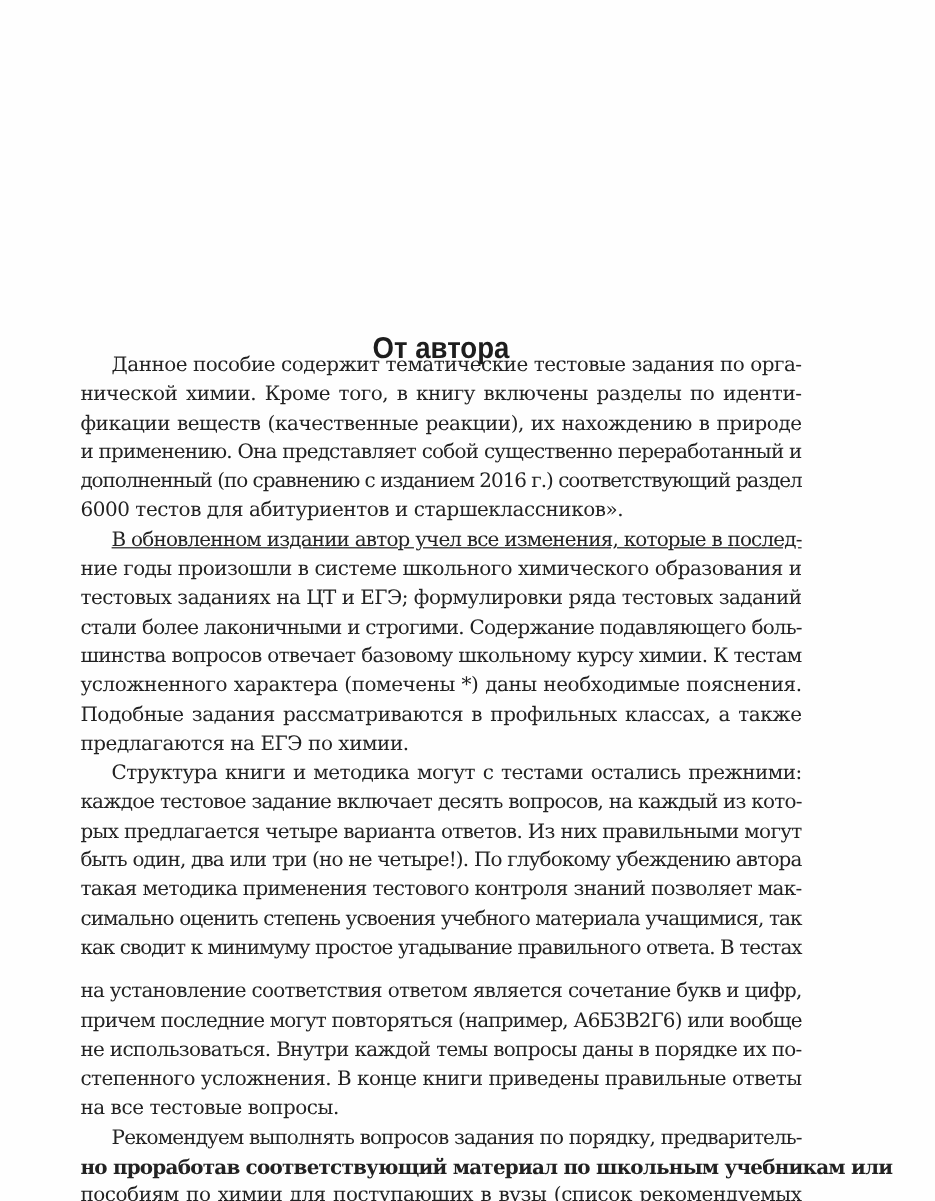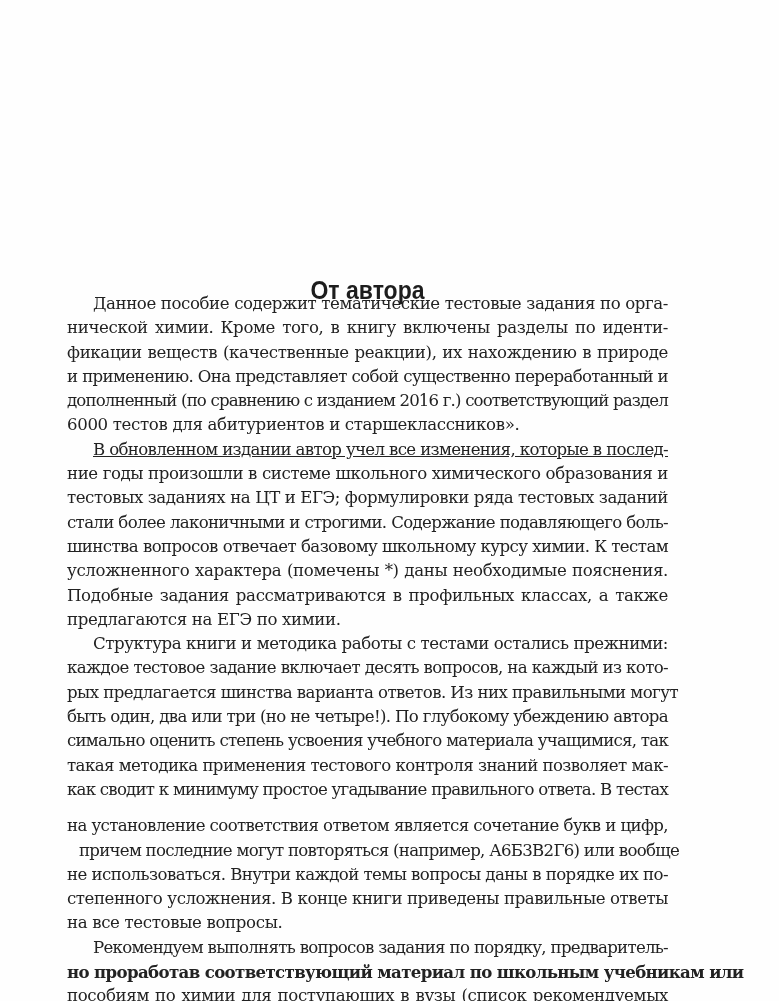--- a/index.html
+++ b/index.html
@@ -57,29 +57,29 @@
       <span class="line" style="letter-spacing: -0.418848px;">ние годы произошли в системе школьного химического образования и</span>
       <span class="line" style="letter-spacing: -0.44399px;">тестовых заданиях на ЦТ и ЕГЭ; формулировки ряда тестовых заданий</span>
       <span class="line" style="letter-spacing: -0.674038px;">стали более лаконичными и строгими. Содержание подавляющего боль-</span>
       <span class="line" style="letter-spacing: -0.590057px;">шинства вопросов отвечает базовому школьному курсу химии. К тестам</span>
       <span class="line">усложненного характера (помечены *) даны необходимые пояснения.</span>
       <span class="line">Подобные задания рассматриваются в профильных классах, а также</span>
       <span class="line last">предлагаются на ЕГЭ по химии.</span>
     </div>
 
     <div>
-      <span class="line indent" style="letter-spacing: -0.43997px;">Структура книги и методика работы с тестами остались прежними:</span>
+      <span class="line indent" style="letter-spacing: -0.43997px;">Структура книги и методика могут с тестами остались прежними:</span>
       <span class="line" style="letter-spacing: -0.65216px;">каждое тестовое задание включает десять вопросов, на каждый из кото-</span>
-      <span class="line" style="letter-spacing: -0.559044px;">рых предлагается шинства варианта ответов. Из них правильными могут</span>
+      <span class="line" style="letter-spacing: -0.559044px;">рых предлагается четыре варианта ответов. Из них правильными могут</span>
       <span class="line" style="letter-spacing: -0.685371px;">быть один, два или три (но не четыре!). По глубокому убеждению автора</span>
+      <span class="line" style="letter-spacing: -0.579167px;">такая методика применения тестового контроля знаний позволяет мак-</span>
       <span class="line" style="letter-spacing: -0.764879px;">симально оценить степень усвоения учебного материала учащимися, так</span>
-      <span class="line" style="letter-spacing: -0.579167px;">такая методика применения тестового контроля знаний позволяет мак-</span>
       <span class="line" style="letter-spacing: -0.794067px;">как сводит к минимуму простое угадывание правильного ответа. В тестах</span>
       <span class="line" style="letter-spacing: -0.622748px; margin-top: 12px;">на установление соответствия ответом является сочетание букв и цифр,</span>
-      <span class="line" style="letter-spacing: -0.728078px; margin-left: 12px;">причем последние могут повторяться (например, А6Б3В2Г6) или вообще</span>
+      <span class="line" style="letter-spacing: -0.728078px;">причем последние могут повторяться (например, А6Б3В2Г6) или вообще</span>
       <span class="line" style="letter-spacing: -0.578778px;">не использоваться. Внутри каждой темы вопросы даны в порядке их по-</span>
       <span class="line" style="letter-spacing: -0.459619px;">степенного усложнения. В конце книги приведены правильные ответы</span>
       <span class="line last">на все тестовые вопросы.</span>
     </div>
 
     <div>
       <span class="line indent" style="letter-spacing: -0.726465px;">Рекомендуем выполнять вопросов задания по порядку, предваритель-</span>
       <span class="line" style="letter-spacing: -0.639551px; font-weight: bold;">но проработав соответствующий материал по школьным учебникам или</span>
       <span class="line">пособиям по химии для поступающих в вузы (список рекомендуемых</span>
     </div>

